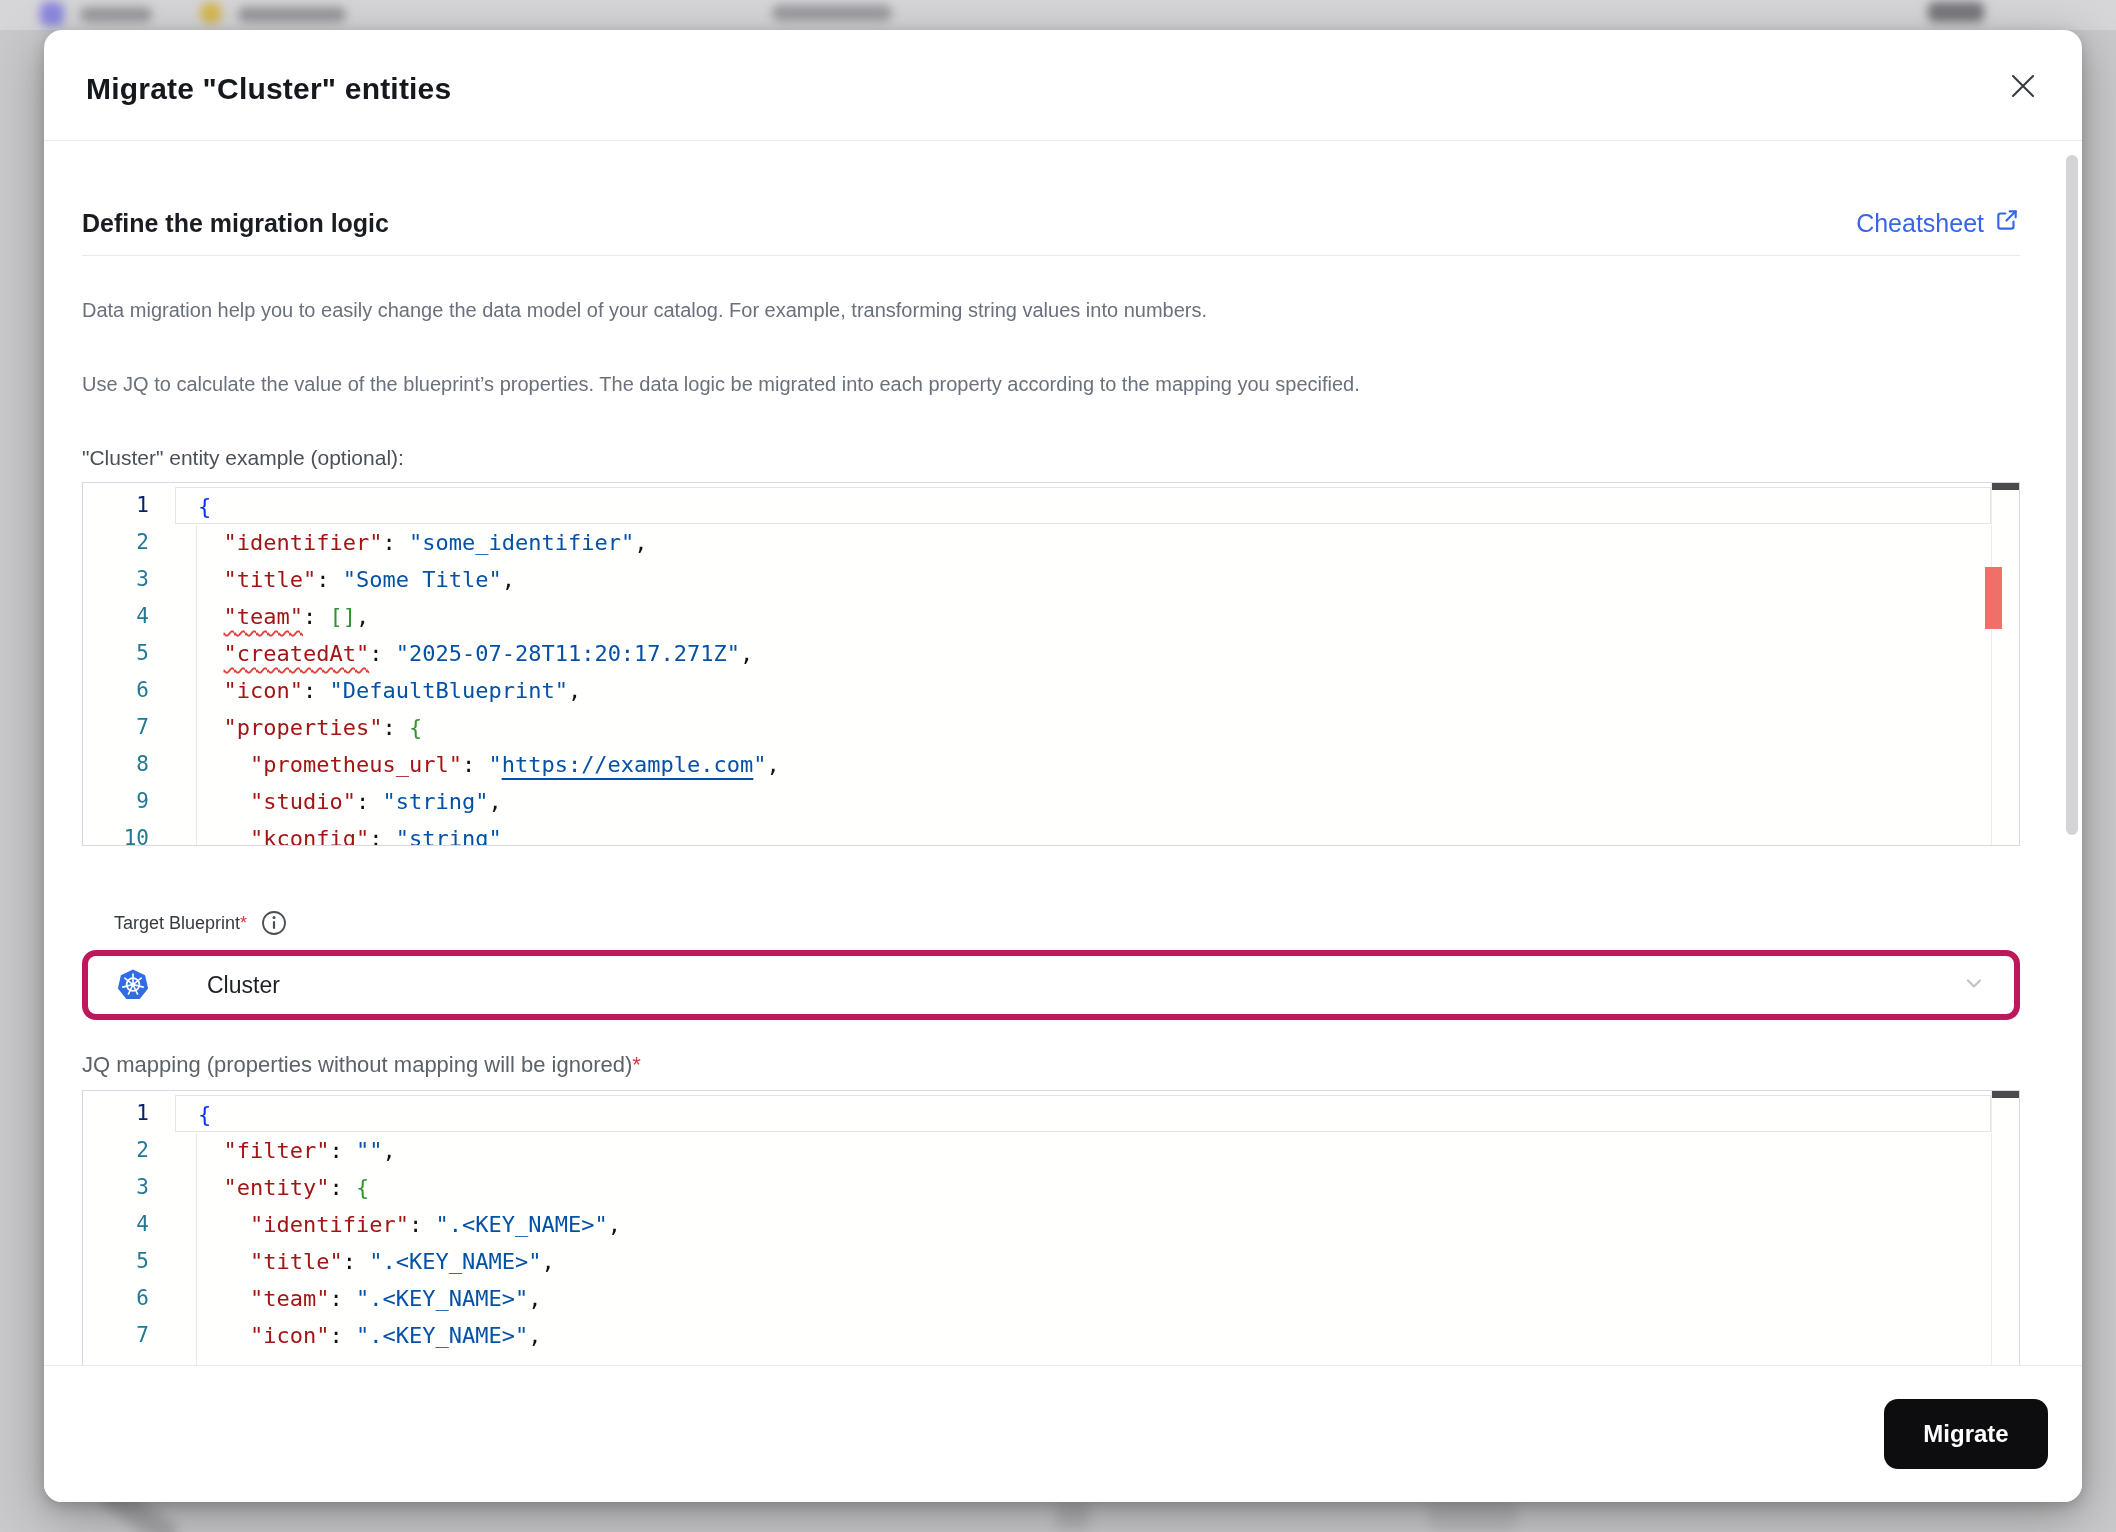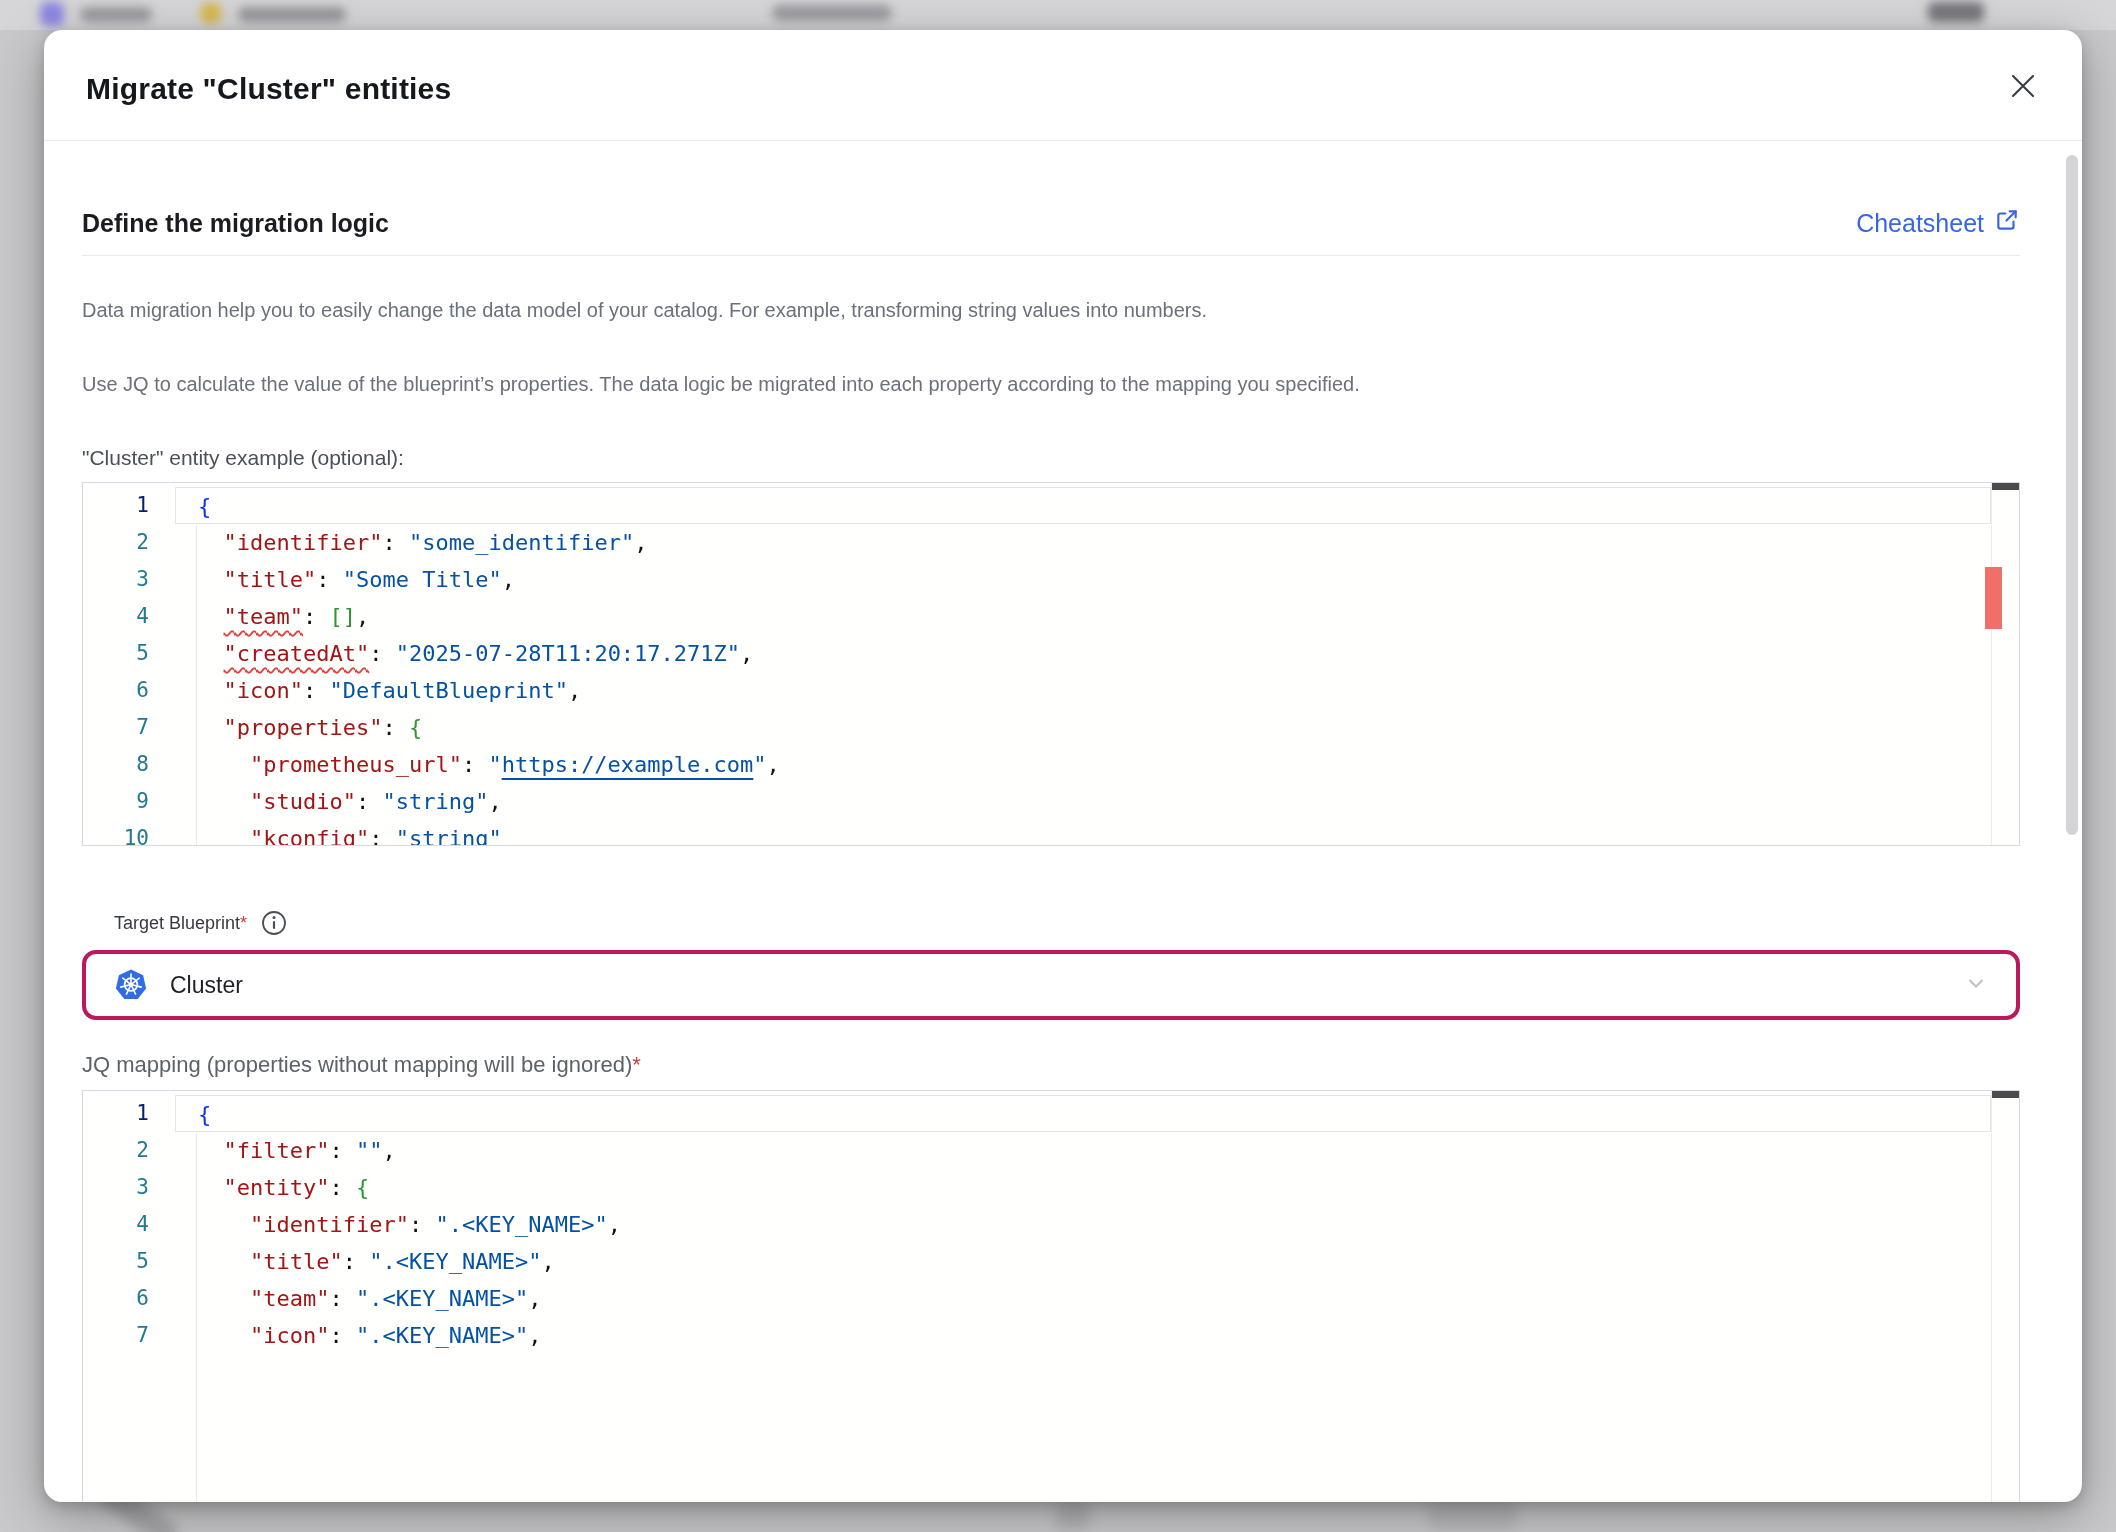--- a/index.html
+++ b/index.html
@@ -58,22 +58,22 @@
   .tk-key { color:#a31515; }
   .tk-keyerr { color:#a31515; text-decoration:underline; text-decoration-style:wavy; text-decoration-color:#e0433e;
                text-decoration-thickness:2px; text-underline-offset:6px; text-decoration-skip-ink:none; }
   .tk-str { color:#0451a5; }
   .tk-link { color:#0451a5; text-decoration:underline; text-underline-offset:6px; text-decoration-thickness:2px; }
   .tk-punc { color:#111111; }
   .tk-ws { color:#111111; }
 
   
   .tb-label-row { margin-top:64px; display:flex; align-items:center; gap:14px; font-size:18px; color:#363b42;margin-left:32px; }
-  .dropdown { margin-top:14px; height:70px; border:4px solid #be185d; border-radius:14px; background:#fff;
-    display:flex; align-items:center; padding:0 28px; cursor:pointer; }
+  .dropdown { margin-top:14px; height:70px; border:6px solid #be185d; border-radius:14px; background:#fff;
+    display:flex; align-items:center; padding:0 28px; cursor:pointer;gap:35px; }
   .dropdown-text { margin-left:22px; font-size:23px; color:#1d2025; flex:1 1 auto; }
   .jq-label { margin-top:32px; font-size:22px; color:#5c6269; }
 
   
   .modal-footer { flex:none; height:137px; border-top:1px solid #e8e9eb; background:#fff;
     display:flex; align-items:center; justify-content:flex-end; padding-right:34px; position:relative; z-index:3; }
   .migrate-btn { width:164px; height:70px; border-radius:14px; background:#0d0d10; color:#ffffff;
     font-size:24px; font-weight:700; border:none; cursor:pointer; font-family:"Liberation Sans", sans-serif; }
 
   
@@ -250,15 +250,18 @@
           </div>
         </div>
       <div class="indent-guide"></div>
       <div class="ed-track">
         <div class="ed-thumb"></div>
       </div>
     </div>
 
   </div>
 
+  <div class="modal-footer">
+    <button class="migrate-btn">Migrate</button>
+  </div>
 
   <div class="modal-scrollbar"></div>
 </div>
 
 </body></html>

